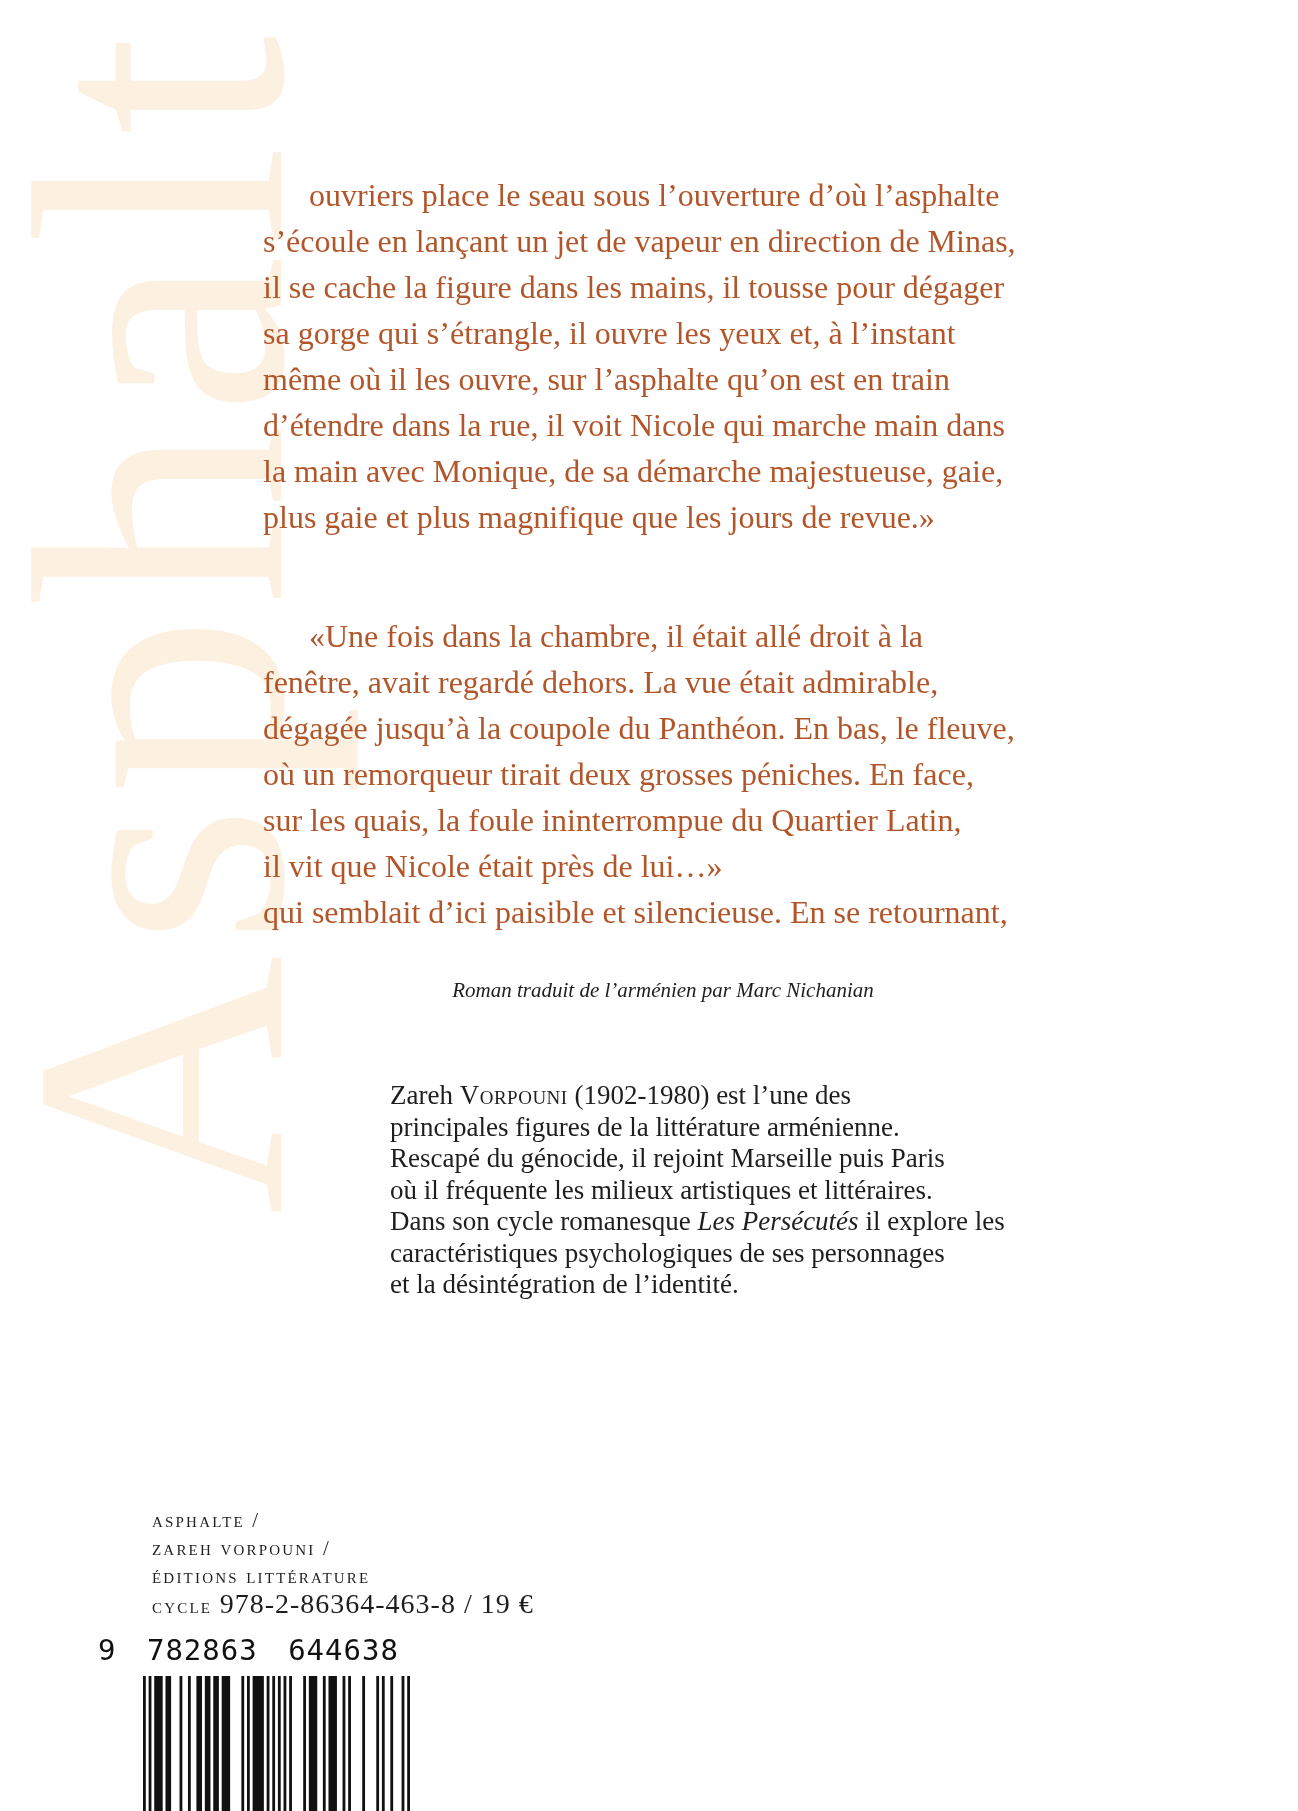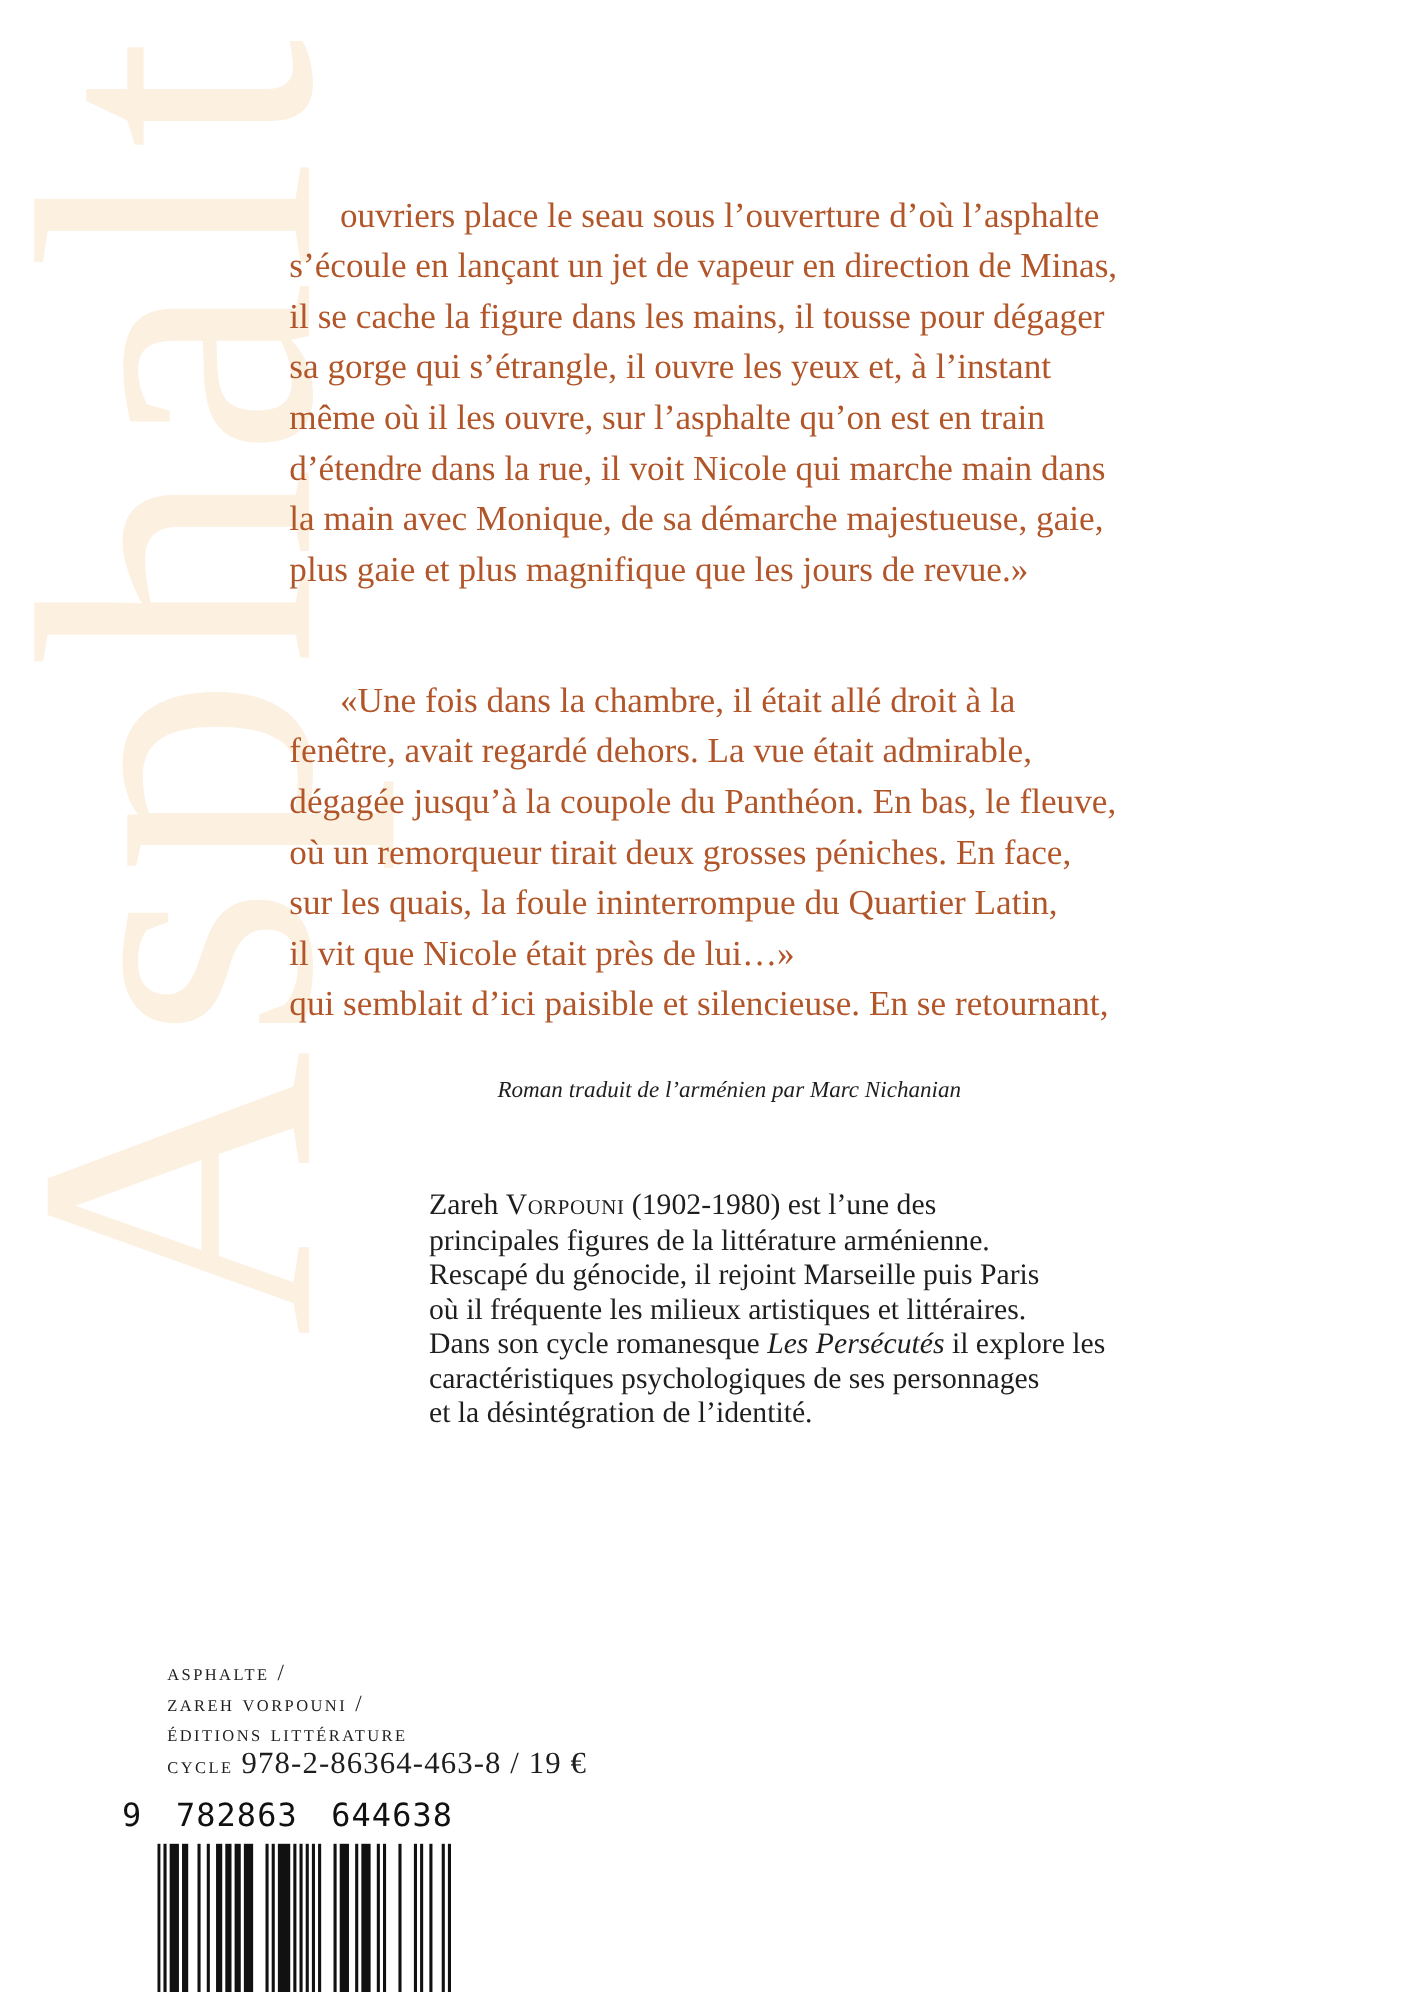--- a/index.html
+++ b/index.html
@@ -36,21 +36,21 @@
   .colophon{
     position:absolute;left:118px;top:1506px;font-size:21px;line-height:28px;
     font-variant:small-caps;letter-spacing:2.2px;color:#1e1e1e;
   }
   .colophon .cline{white-space:nowrap;margin-left:34px;}
   .isbn-value{font-size:28px;letter-spacing:1px;}
   
   .barcode-number{
     position:absolute;left:98px;top:1633px;
     font-family:"DejaVu Sans Mono",monospace;font-size:29px;color:#111111;
-    letter-spacing:1px;word-spacing:12px;white-space:nowrap;margin-left:13px;
+    letter-spacing:1px;word-spacing:12px;white-space:nowrap;
   }
   .barcode-bars{position:absolute;left:143px;top:1676px;}
 </style>
 </head>
 <body>
 
 <div class="cover">
 
   <div class="watermark">Asphalt</div>
 

